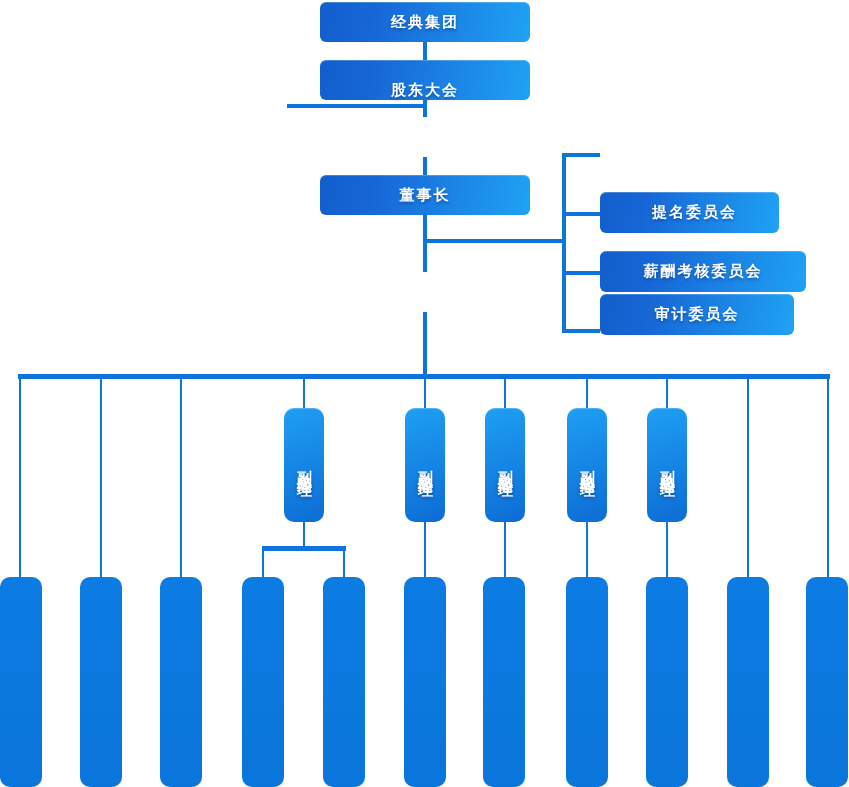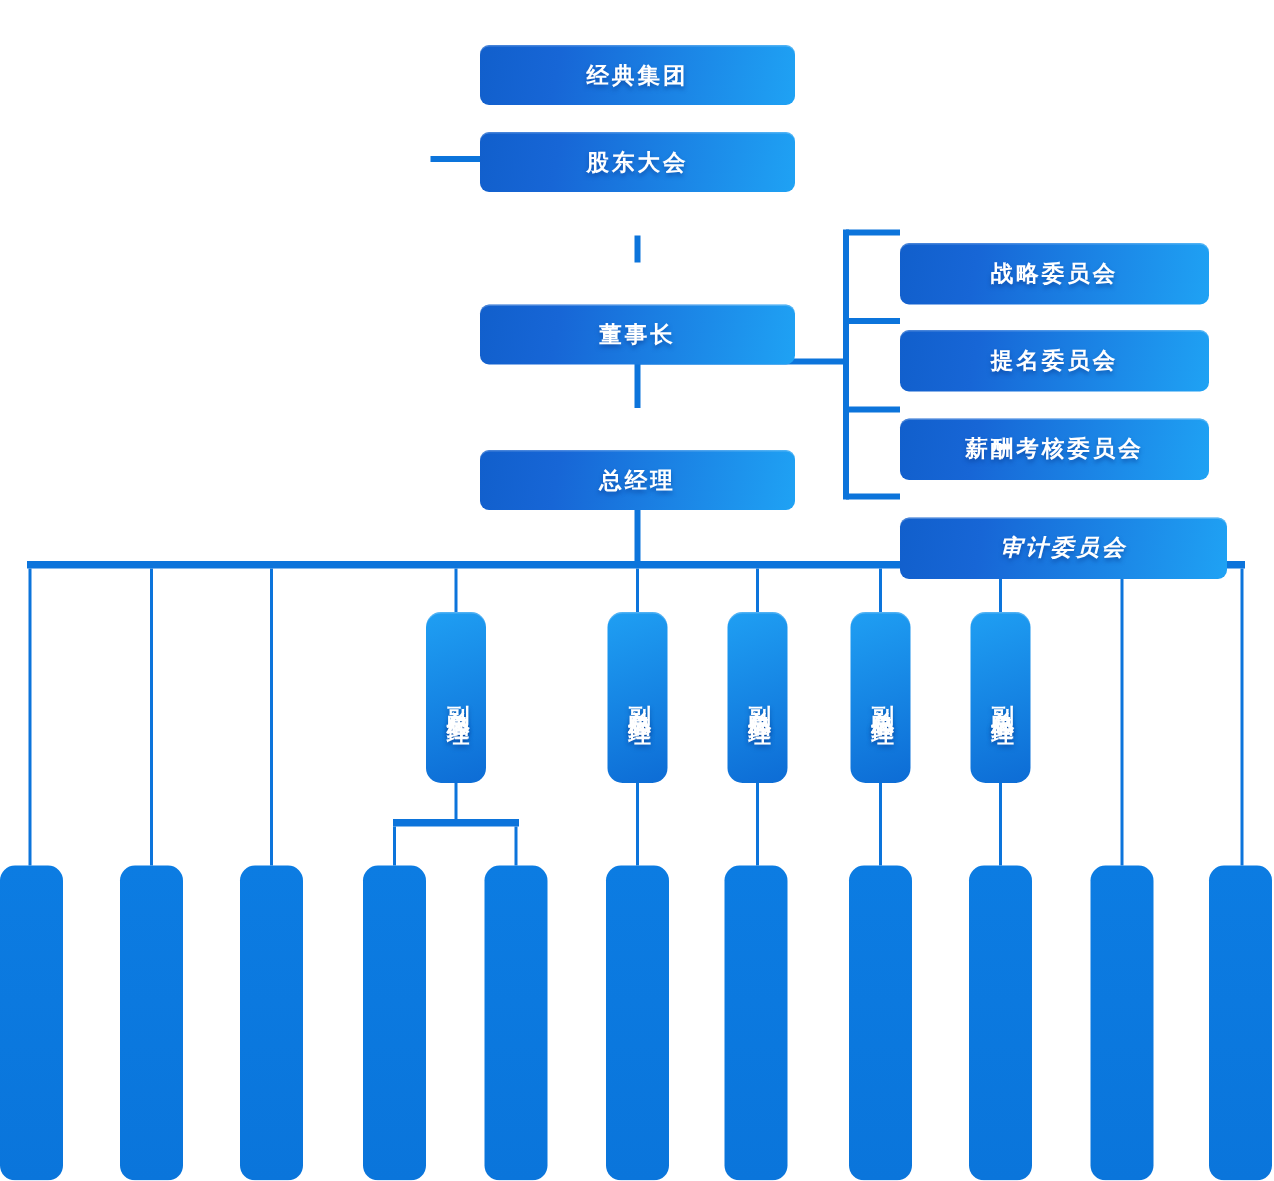--- a/index.html
+++ b/index.html
@@ -10,21 +10,20 @@
   .line { position:absolute; background:#0C74DB; }
   .node {
     position:absolute; display:flex; align-items:center; justify-content:center;
     color:#ffffff; font-weight:bold; font-size:15px; letter-spacing:2px;
     text-shadow:0 2px 3px rgba(8,62,148,0.6);
   }
   .hbox {
     border-radius:6px;
     background:linear-gradient(100deg,#115FCC 0%,#1766D6 25%,#1FA2F4 100%);
     box-shadow:inset 0 1px 0 rgba(255,255,255,0.22);
-    margin-top:28px;
   }
   .vbox {
     border-radius:10px;
     background:linear-gradient(160deg,#1F9FF3 0%,#0D6CD5 100%);
     writing-mode:vertical-rl; text-orientation:upright;
     letter-spacing:4px; padding-top:2px;
     box-shadow:inset 0 1px 0 rgba(255,255,255,0.22);
   }
   .dept {
     position:absolute; width:42px; height:210px; border-radius:10px;
@@ -68,40 +67,34 @@
   <div class="line" style="left:666px;top:520px;width:2px;height:57px;"></div>
 
   <div class="line" style="left:303px;top:520px;width:2px;height:27px;"></div>
   <div class="line" style="left:262px;top:546px;width:84px;height:5px;"></div>
   <div class="line" style="left:262px;top:551px;width:2px;height:26px;"></div>
   <div class="line" style="left:343px;top:551px;width:2px;height:26px;"></div>
 
   <div class="node hbox" style="left:320px;top:2px;width:210px;height:40px;">
     <span>经典集团</span>
   </div>
-  <div class="node hbox" style="left:320px;top:60px;width:210px;height:40px;">
+  <div class="node hbox" style="left:320px;top:60px;width:210px;height:40px;align-items:flex-end;">
     <span>股东大会</span>
   </div>
   <div class="node hbox" style="left:320px;top:175px;width:210px;height:40px;font-family:Liberation Mono, monospace;">
     <span>董事长</span>
   </div>
-  <div class="node hbox" style="left:320px;top:272px;width:210px;height:40px;">
-    <span>总经理</span>
-  </div>
 
-  <div class="node hbox" style="left:600px;top:134px;width:206px;height:41px;">
-    <span>战略委员会</span>
-  </div>
-  <div class="node hbox" style="left:600px;top:192px;width:206px;height:41px;">
+  <div class="node hbox" style="left:600px;top:192px;width:169px;height:41px;padding-left:10px;">
     <span>提名委员会</span>
   </div>
   <div class="node hbox" style="left:600px;top:251px;width:206px;height:41px;">
     <span>薪酬考核委员会</span>
   </div>
-  <div class="node hbox" style="left:600px;top:317px;width:218px;height:41px;font-style:italic;">
+  <div class="node hbox" style="left:600px;top:294px;width:194px;height:41px;">
     <span>审计委员会</span>
   </div>
 
   <div class="node vbox" style="left:284px;top:408px;width:40px;height:112px;">
     <span>副总经理</span>
   </div>
   <div class="node vbox" style="left:405px;top:408px;width:40px;height:112px;">
     <span>副总经理</span>
   </div>
   <div class="node vbox" style="left:485px;top:408px;width:40px;height:112px;">

